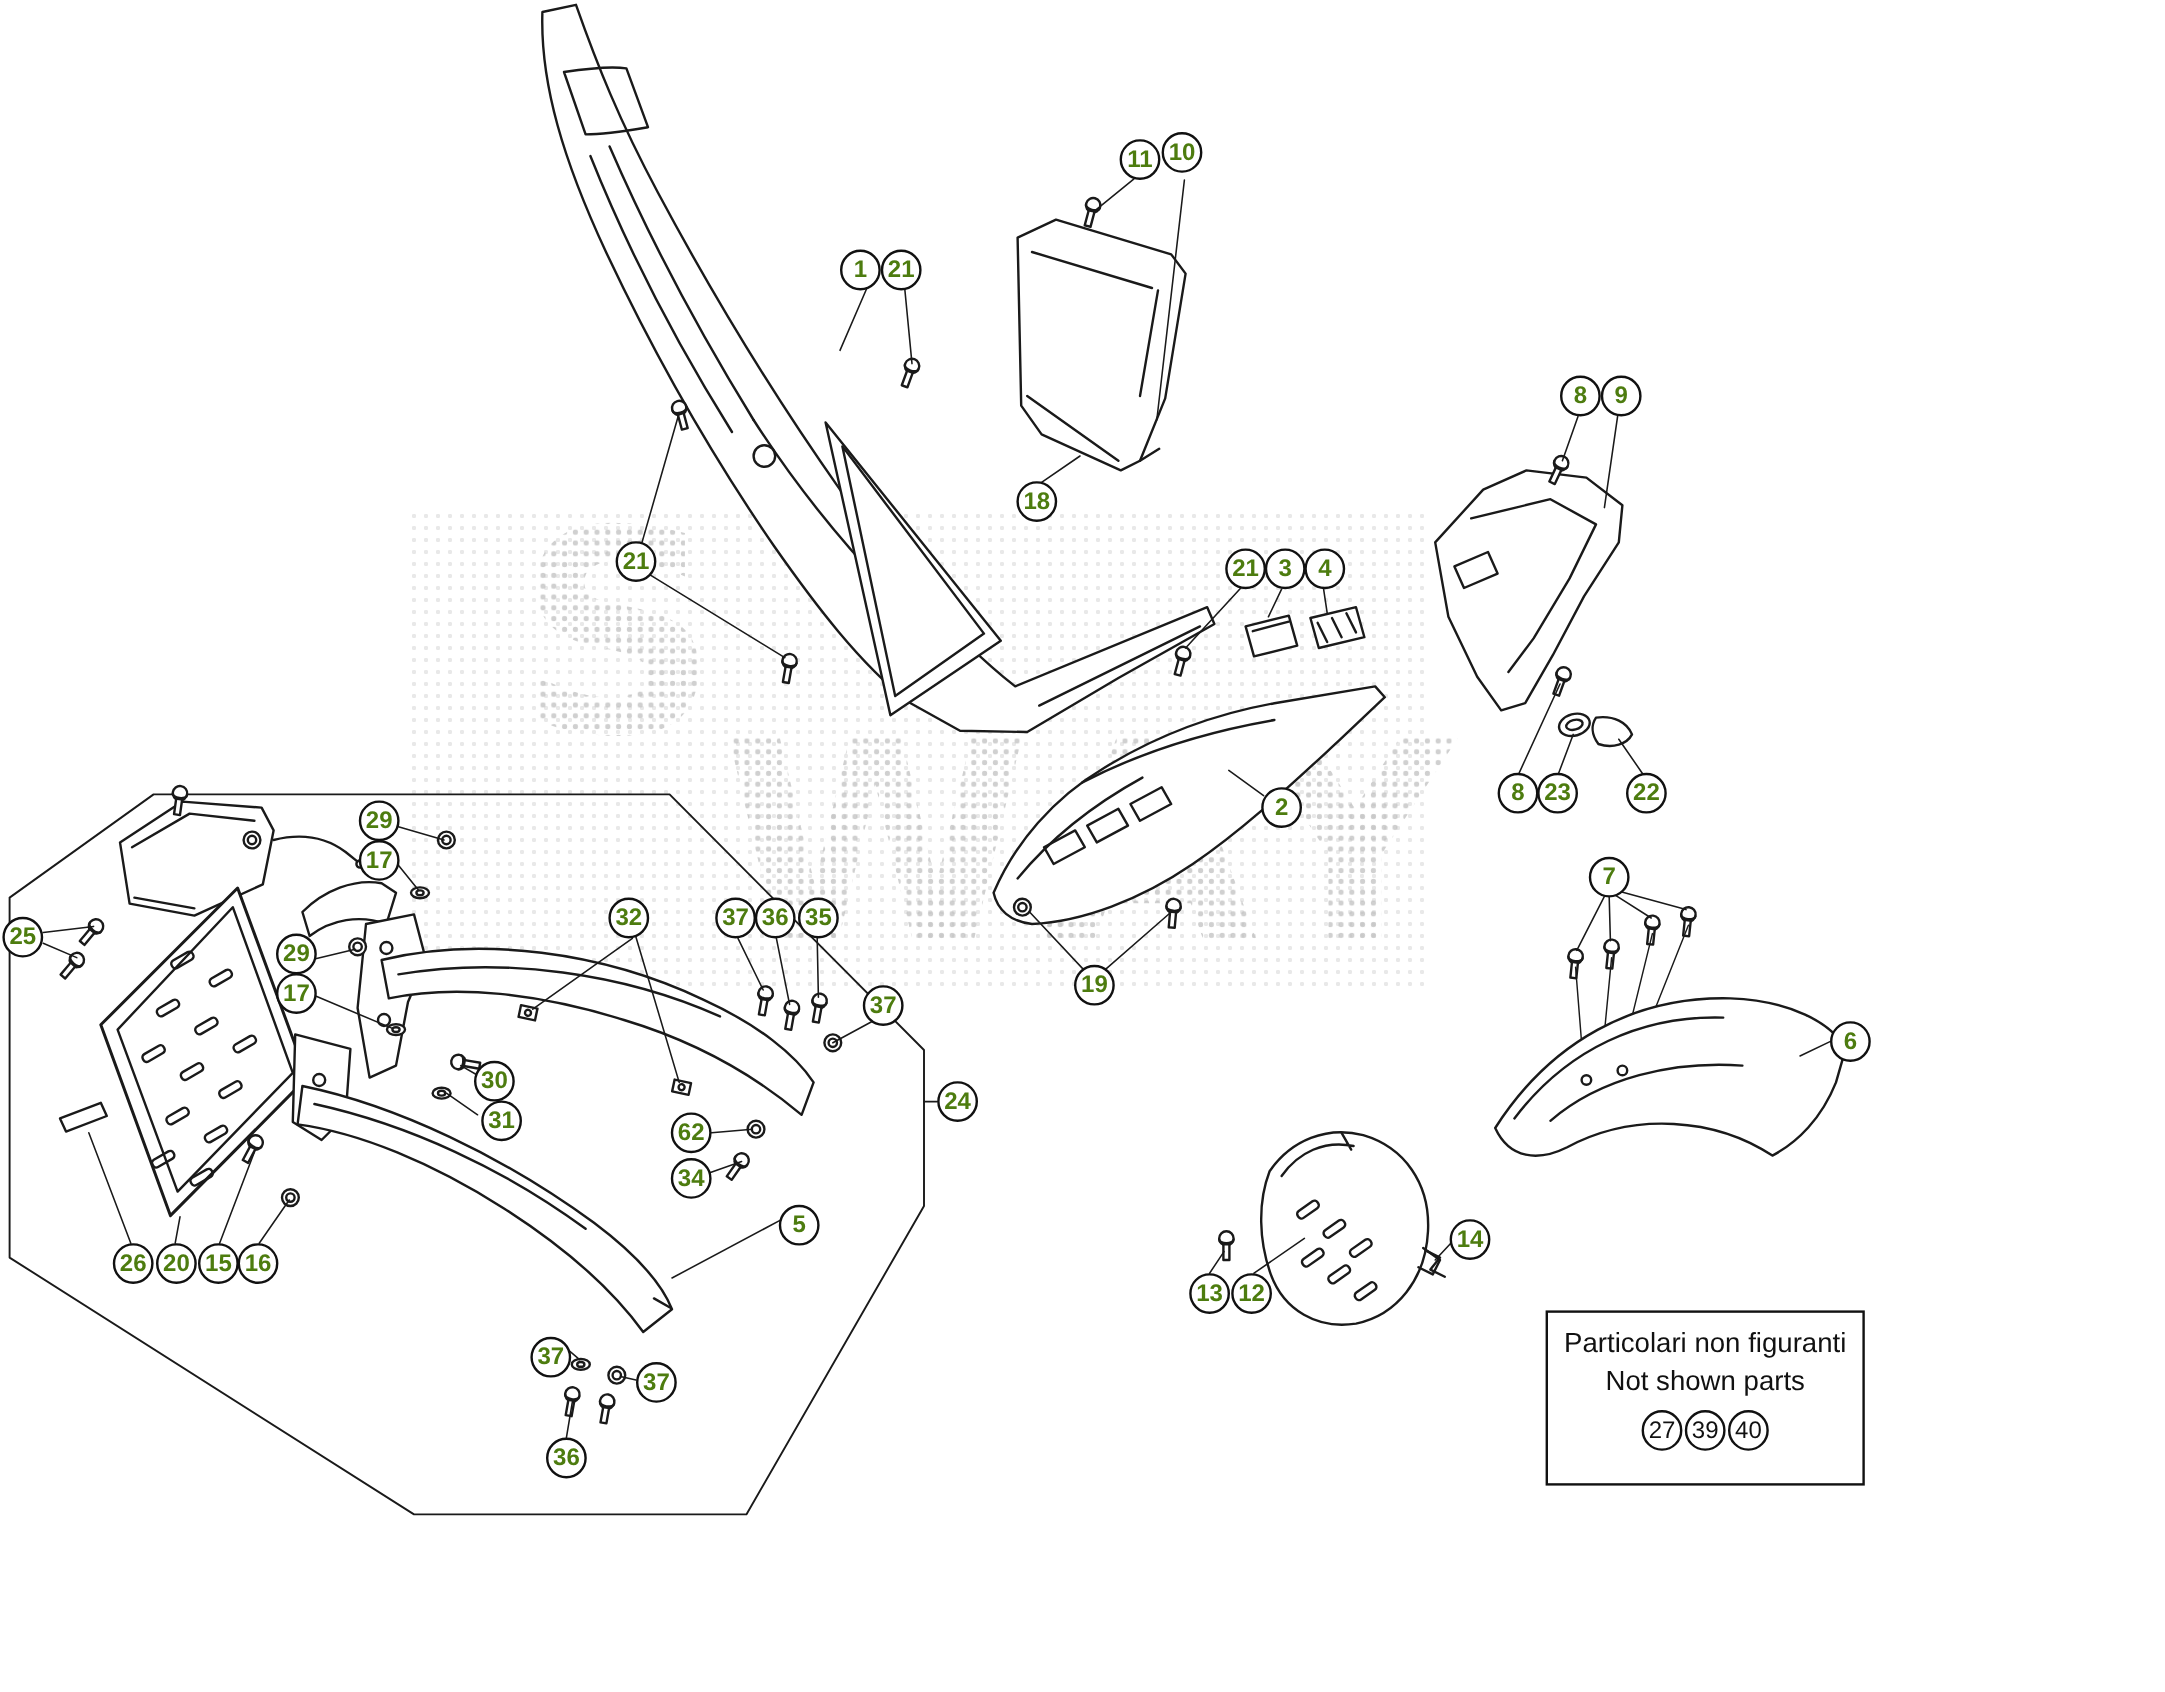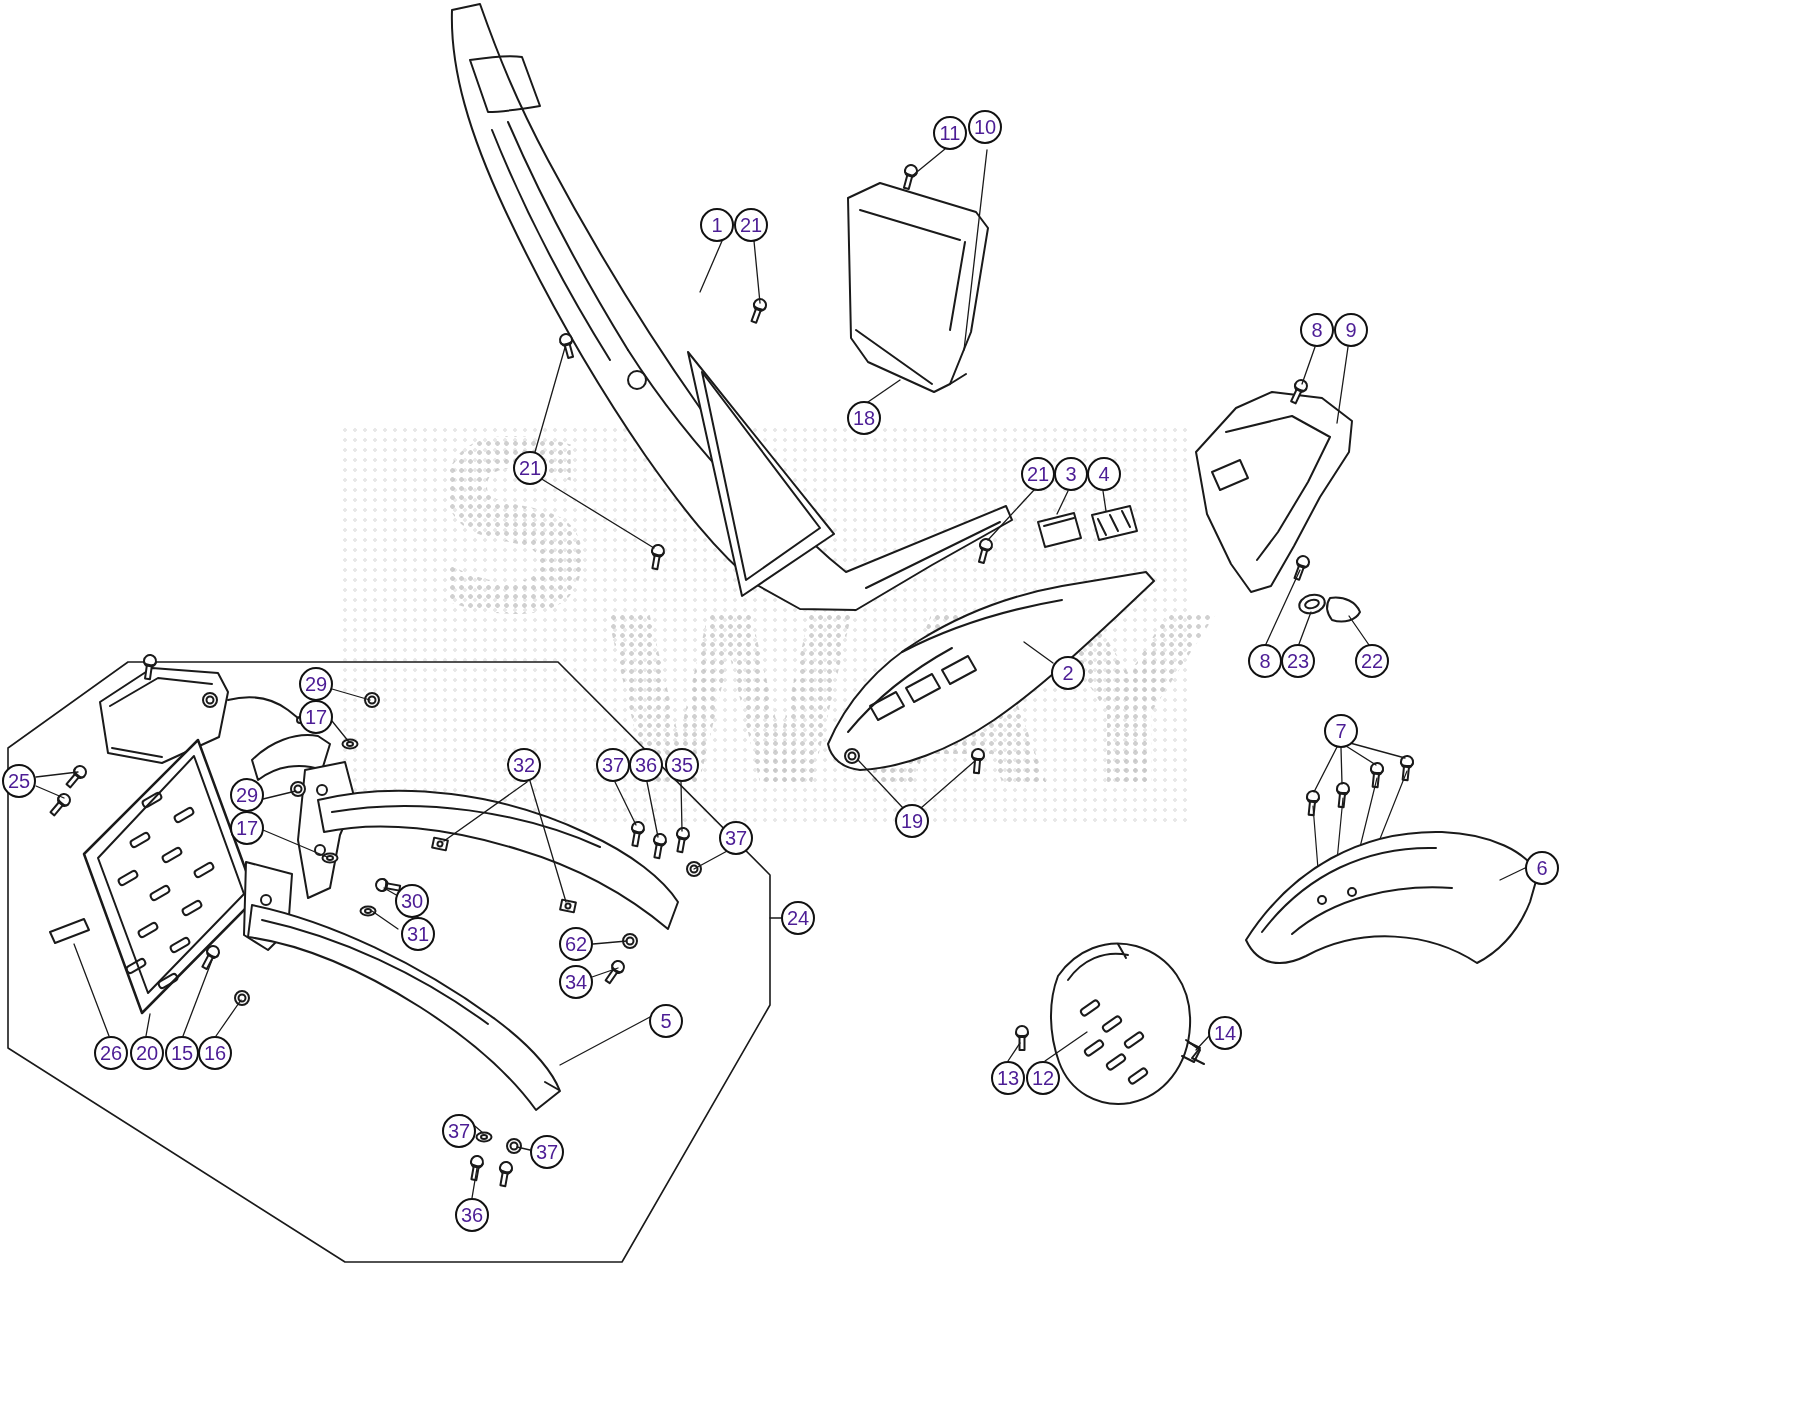--- a/index.html
+++ b/index.html
@@ -17,21 +17,21 @@
       background-size:9px 9px;-webkit-background-clip:text;background-clip:text;}
   }
   .wm1{left:430px;top:412px;font-size:235px;}
   .wm2{left:600px;top:586px;font-size:235px;}
   
   .art{position:absolute;left:0;top:0;z-index:1;}
   
   #callout-layer{position:absolute;inset:0;z-index:5;pointer-events:none;}
   .callout{position:absolute;width:34px;height:34px;box-sizing:border-box;border:2px solid #111;
     border-radius:50%;background:#fff;display:flex;align-items:center;justify-content:center;
-    font-size:20px;color:#4c1d95;}
+    font-size:20px;color:#4d7c0f;font-weight:bold;}
   
   .notshown{position:absolute;left:1288px;top:1092px;width:266px;height:146px;box-sizing:border-box;
     border:2px solid #111;background:#fff;z-index:4;text-align:center;padding-top:10px;}
   .notshown .line{font-size:23px;line-height:1.35;white-space:nowrap;}
   .ns-nums{margin-top:9px;display:flex;justify-content:center;gap:2px;}
   .callout-inline{width:34px;height:34px;box-sizing:border-box;border:2px solid #111;border-radius:50%;
     background:#fff;display:inline-flex;align-items:center;justify-content:center;font-size:20px;}
   
   .copyright{position:absolute;left:500px;top:1200px;width:560px;text-align:center;z-index:4;
     font-family:"Liberation Serif",serif;font-weight:700;font-size:26px;}
@@ -317,14 +317,23 @@
       <div class="callout" style="left: 130px; top: 1036px;">20</div>
       <div class="callout" style="left: 165px; top: 1036px;">15</div>
       <div class="callout" style="left: 198px; top: 1036px;">16</div>
       <div class="callout" style="left: 991px; top: 1061px;">13</div>
       <div class="callout" style="left: 1026px; top: 1061px;">12</div>
       <div class="callout" style="left: 442px; top: 1114px;">37</div>
       <div class="callout" style="left: 530px; top: 1135px;">37</div>
       <div class="callout" style="left: 455px; top: 1198px;">36</div>
     </div>
 
+  <div class="notshown">
+    <div class="line">Particolari non figuranti</div>
+    <div class="line">Not shown parts</div>
+    <div class="ns-nums" id="ns-nums">
+        <span class="callout-inline">27</span>
+        <span class="callout-inline">39</span>
+        <span class="callout-inline">40</span>
+      </div>
+  </div>
 
 </div>
 
 </body></html>

